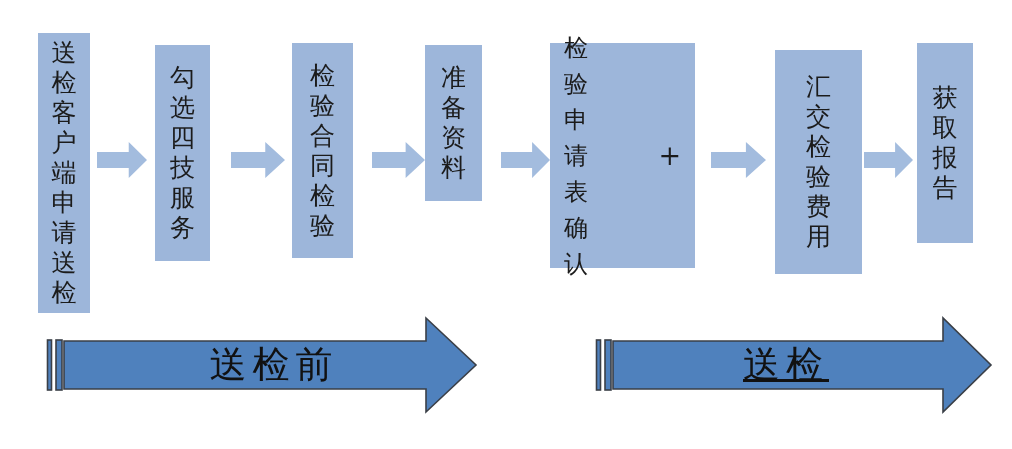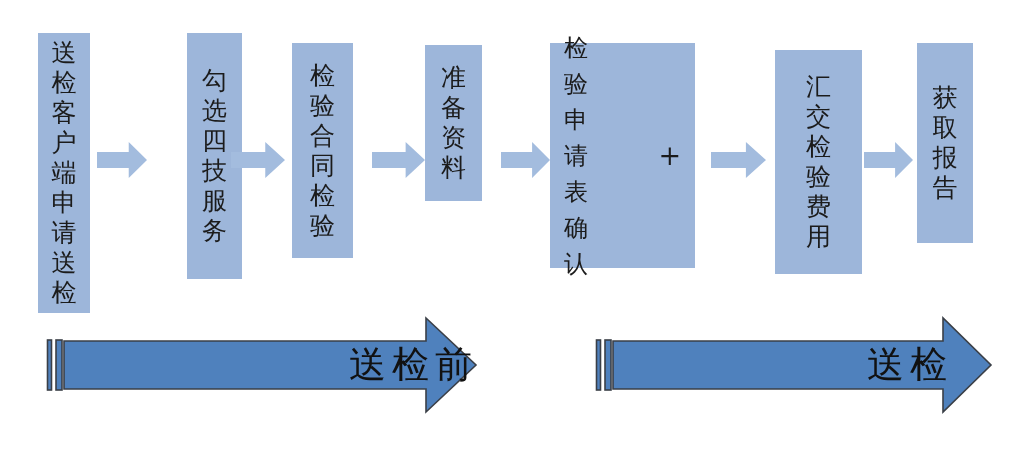--- a/index.html
+++ b/index.html
@@ -27,21 +27,21 @@
     width: 1em;
     font-size: 25px;
     line-height: 30px;
     color: #1b1b1b;
     text-align: center;
     word-break: break-all;
     white-space: normal;
   }
   .vtext.compact { line-height: 36px; font-size: 24px; }
   .b1 { left: 38px;  top: 33px; width: 52px;  height: 280px; }
-  .b2 { left: 155px; top: 33px; width: 55px;  height: 246px; margin-left: 32px; }
+  .b2 { left: 155px; top: 45px; width: 55px;  height: 216px; }
   .b3 { left: 292px; top: 43px; width: 61px;  height: 215px; }
   .b4 { left: 425px; top: 45px; width: 57px;  height: 156px; }
   .b5 { left: 550px; top: 43px; width: 145px; height: 225px;
         justify-content: space-between; padding: 0 14px; box-sizing: border-box; }
   .b6 { left: 775px; top: 50px; width: 87px;  height: 224px; }
   .b7 { left: 917px; top: 43px; width: 56px;  height: 200px; }
   .plus-sign {
     font-size: 27px;
     color: #1b1b1b;
     line-height: 1;
@@ -61,31 +61,31 @@
     height: 100px;
   }
   .phase svg { position: absolute; left: 0; top: 0; display: block; }
   .phase svg rect, .phase svg path {
     fill: #4f81bd;
     stroke: #3a3f47;
     stroke-width: 1.6;
   }
   .phase-label {
     position: absolute;
-    left: 0;
+    left: 12px;
     top: 23px;
     width: 100%;
     height: 54px;
     line-height: 54px;
-    text-align: right;
+    text-align: center;
     font-size: 37px;
     color: #111111;
     letter-spacing: 6px;
   }
-  .phase-label.shift-left { padding-right: 40px; box-sizing: border-box; }
+  .phase-label.shift-left { padding-right: 40px; box-sizing: border-box; text-decoration: underline; }
 </style>
 </head>
 <body>
 
 <div class="canvas">
 
   <div class="step-box b1">
     <div class="vtext">送检客户端申请送检</div>
   </div>
 

